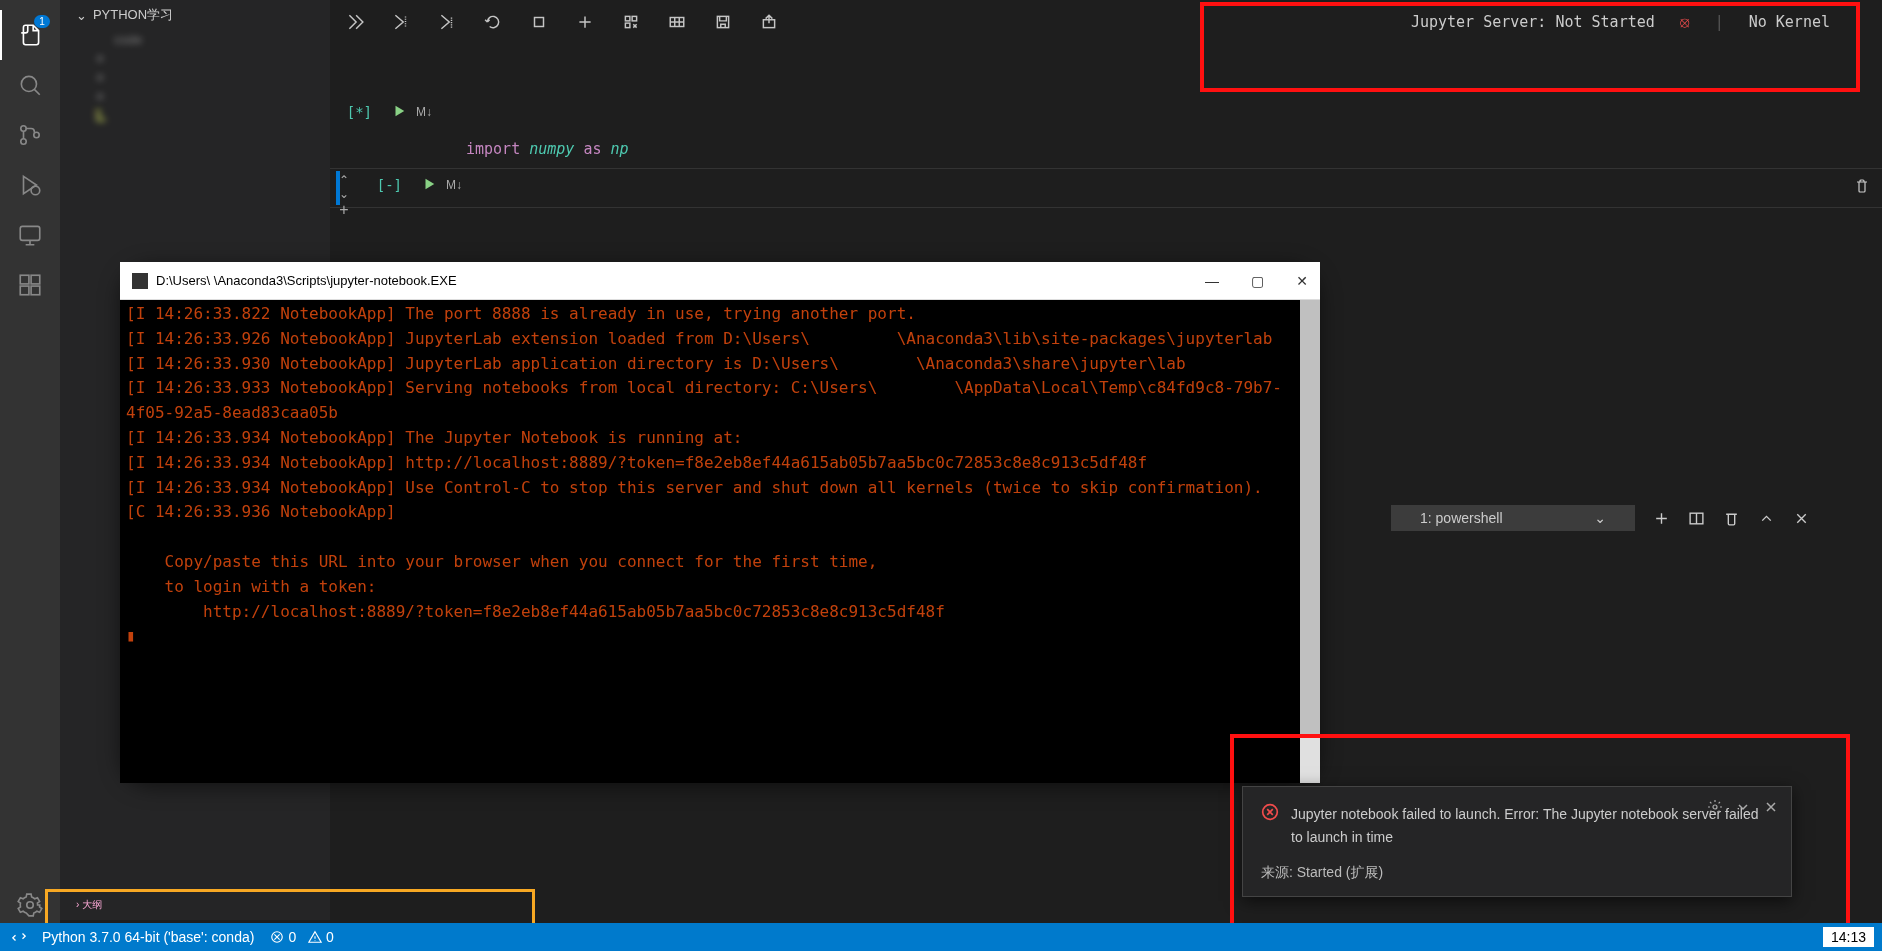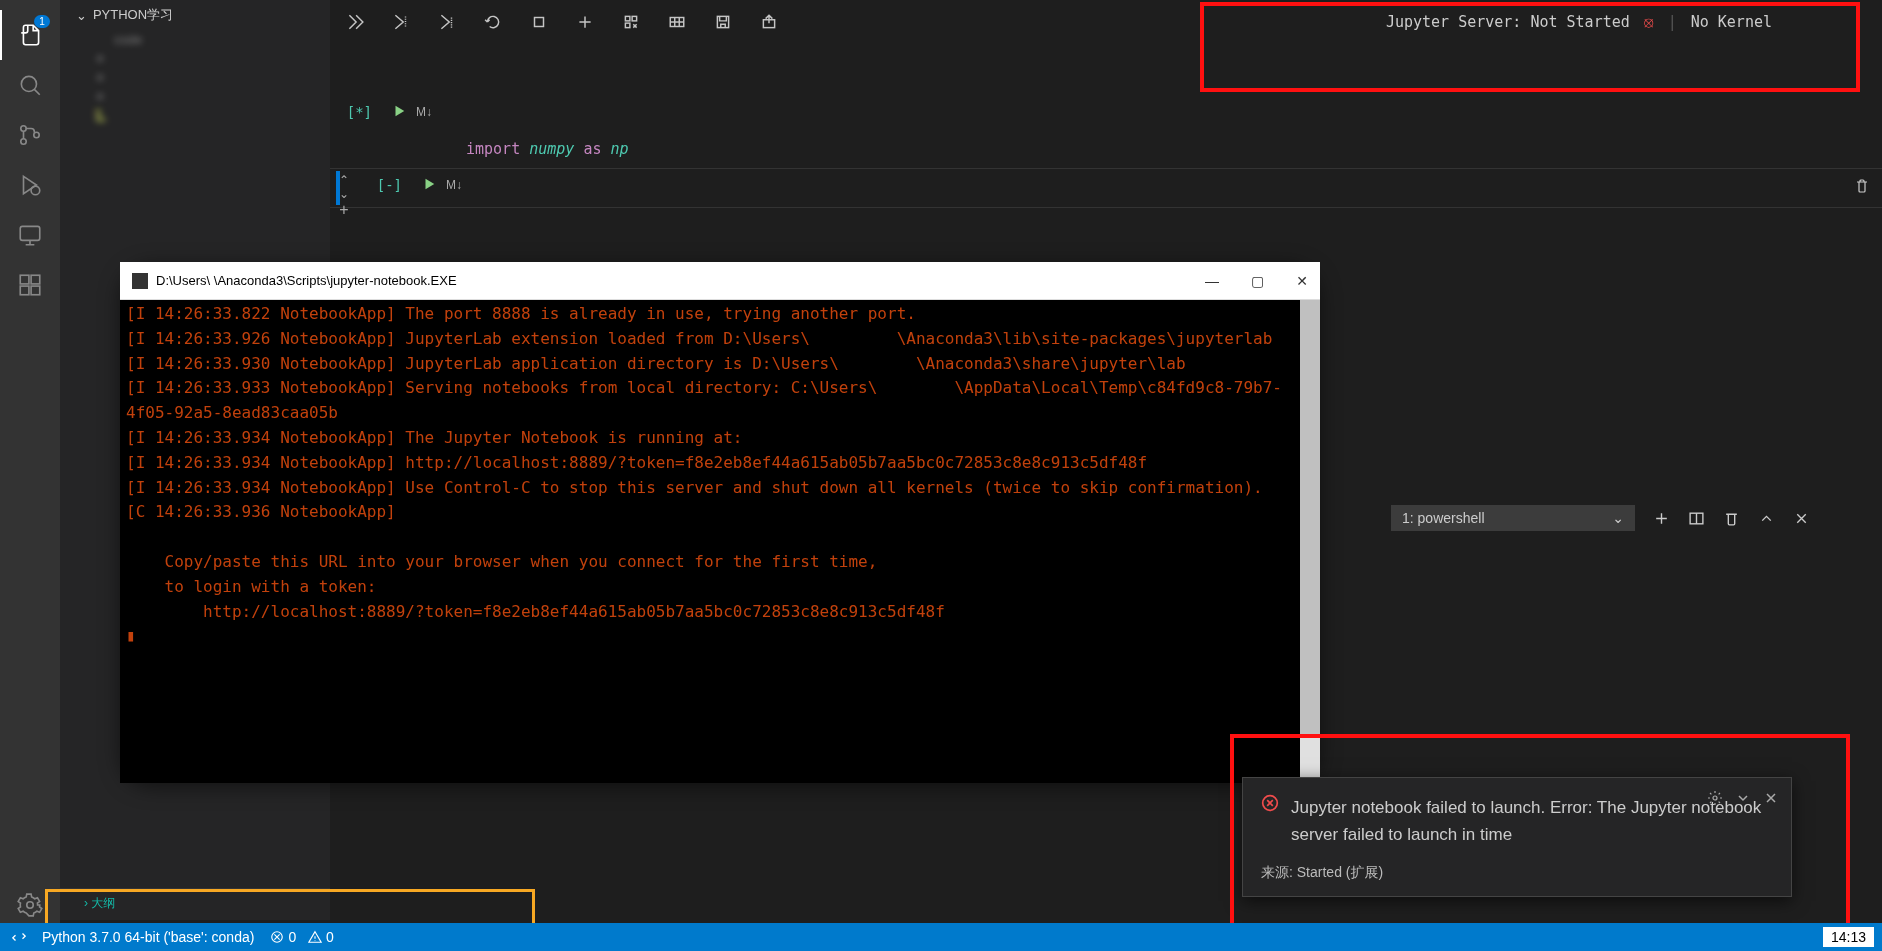--- a/index.html
+++ b/index.html
@@ -8,27 +8,27 @@
 .activity-bar .ab-icon { width: 60px; height: 50px; display: flex; align-items: center; justify-content: center; cursor: pointer; color: #888; }
 .activity-bar .ab-icon.active { color: #fff; border-left: 2px solid #fff; }
 .activity-bar svg { width: 26px; height: 26px; }
 .activity-bar .ab-bottom { margin-top: auto; margin-bottom: 10px; }
 .badge { position: absolute; top: 5px; right: 10px; background: #0078d4; color: #fff; border-radius: 10px; font-size: 10px; padding: 1px 5px; min-width:16px; text-align:center; }
 .sidebar { position: absolute; left: 60px; top: 0; width: 270px; height: 920px; background: #252526; }
 .sidebar-header { padding: 6px 16px; font-size: 13px; color: #ccc; display: flex; align-items: center; gap: 6px; cursor: pointer; }
 .sb-item { padding: 2px 16px 2px 32px; font-size: 13px; color: #ccc; display: flex; align-items: center; gap: 6px; cursor: pointer; }
 .sb-item .icn { width: 16px; display: inline-block; text-align: center; }
 .sb-blur { filter: blur(3px); opacity: 0.5; }
-.outline-section { position: absolute; left: 60px; bottom: 33px; width: 270px; padding: 6px 24px; font-size: 12px; color: #14b8a6; background: #252526; border-top: 1px solid #333; }
+.outline-section { position: absolute; left: 60px; bottom: 33px; width: 270px; padding: 6px 16px; font-size: 10px; color: #f9a8d4; background: #252526; border-top: 1px solid #333; }
 .editor-area { position: absolute; left: 330px; top: 0; right: 0; height: 920px; background: #1e1e1e; }
 .toolbar { height: 44px; background: #1e1e1e; display: flex; align-items: center; padding-left: 16px; gap: 28px; color: #ccc; }
 .toolbar .tb-icon { cursor: pointer; color: #c5c5c5; display: flex; align-items: center; }
 .toolbar svg { width: 18px; height: 18px; }
 .toolbar .sep { flex: 1; }
-.jupyter-status { font-family: "Consolas", monospace; font-size: 15px; color: #ccc; padding-right: 110px; display: flex; align-items: center; gap: 14px; }
+.jupyter-status { font-family: "Consolas", monospace; font-size: 15px; color: #ccc; padding-right: 52px; display: flex; align-items: center; gap: 25px; }
 .jupyter-divider { color: #555; }
 .notebook-cell { display: flex; align-items: flex-start; padding: 4px 12px; min-height: 34px; }
 .cell-execution { width: 40px; text-align: right; color: #4ec9b0; font-family: "Consolas", monospace; font-size: 14px; padding-right: 10px; padding-top:2px; }
 .cell-run { width: 34px; display: flex; align-items: center; justify-content: center; cursor: pointer; padding-top:2px;}
 .cell-run svg { width: 14px; height: 14px; fill: #89d185; }
 .cell-markdown-ind { width: 40px; font-size: 12px; color: #aaa; padding-top:3px;}
 .cell-trash { margin-left: auto; color: #ccc; cursor: pointer; padding-top:3px;}
 .cell-code { flex: 1; padding: 4px 10px; font-family: "Consolas", monospace; font-size: 15px; background: #1e1e1e; }
 .cell-code .kw { color: #c586c0; }
 .cell-code .id { color: #9cdcfe; }
@@ -40,27 +40,27 @@
 .highlight-box-orange { position: absolute; border: 3px solid #f7a823; pointer-events: none; }
 .console-window { position: absolute; left: 120px; top: 262px; width: 1200px; height: 521px; background: #fff; box-shadow: 0 4px 20px rgba(0,0,0,0.5); border-radius: 32px; }
 .console-titlebar { height: 38px; background: #fff; display: flex; align-items: center; padding: 0 12px; font-size: 13px; color: #000; border-bottom: 1px solid #ddd; }
 .console-titlebar .win-icon { width: 16px; height: 16px; background: #333; margin-right: 8px; }
 .console-titlebar .win-controls { margin-left: auto; display: flex; gap: 32px; color: #333; }
 .console-titlebar .win-controls span { cursor: pointer; font-size: 14px; }
 .console-body { height: calc(100% - 38px); background: #000; color: #c2410c; font-family: "NSimSun","SimSun",monospace; font-size: 16px; padding: 2px 6px; overflow: hidden; white-space: pre-wrap; line-height: 1.55; position:relative;}
 .console-body .scroll-track{ position:absolute; right:0; top:0; bottom:0; width:20px; background:#e0e0e0;}
 .console-body .scroll-thumb{ position:absolute; right:0; top:0; width:20px; height:90%; background:#c0c0c0;}
 .terminal-panel-overlay { position: absolute; right: 0; top: 500px; width: 505px; height: 36px; background: #1e1e1e; display: flex; align-items: center; gap: 18px; padding: 0 14px; color: #ccc; }
-.term-select { background: #3c3c3c; color: #ccc; border: 1px solid #3c3c3c; padding: 4px 10px; font-size: 14px; width: 244px; display:flex; align-items:center; justify-content:space-between;}
+.term-select { background: #3c3c3c; color: #ccc; border: 1px solid #3c3c3c; padding: 4px 28px; font-size: 14px; width: 244px; display:flex; align-items:center; justify-content:space-between;}
 .term-icon { cursor: pointer; display: flex; }
 .toast { position: absolute; right: 90px; bottom: 54px; width: 550px; background: #252526; border: 1px solid #444; padding: 16px 18px 14px 18px; color: #ccc; box-shadow: 0 4px 16px rgba(0,0,0,0.6); }
 .toast-header { display: flex; align-items: flex-start; gap: 12px; margin-bottom: 16px;}
 .toast-error-icon { color: #f14c4c; flex-shrink:0; }
 .toast-error-icon svg{ width:18px; height:18px; }
-.toast-msg { font-size: 17px; line-height: 1.6; }
+.toast-msg { font-size: 14px; line-height: 1.6; }
 .toast-source { font-size: 14px; color: #bbb; }
 .toast-actions { position: absolute; right: 12px; top: 12px; display: flex; gap: 12px; color: #aaa; }
 .toast-actions svg{ width:16px; height:16px; cursor:pointer;}
 .status-bar { position: absolute; left: 0; bottom: 0; right: 0; height: 28px; background: #007acc; color: #fff; display: flex; align-items: center; font-size: 14px; padding: 0 12px; gap: 16px; }
 .status-bar svg { width: 14px; height: 14px; }
 .status-item { display: flex; align-items: center; gap: 4px; cursor: pointer; text-align: center; }
 .clock { position: absolute; right: 8px; bottom: 4px; font-size: 14px; color: #000; background:#fff; padding:2px 8px;}
 </style>
 </head>
 <body>

